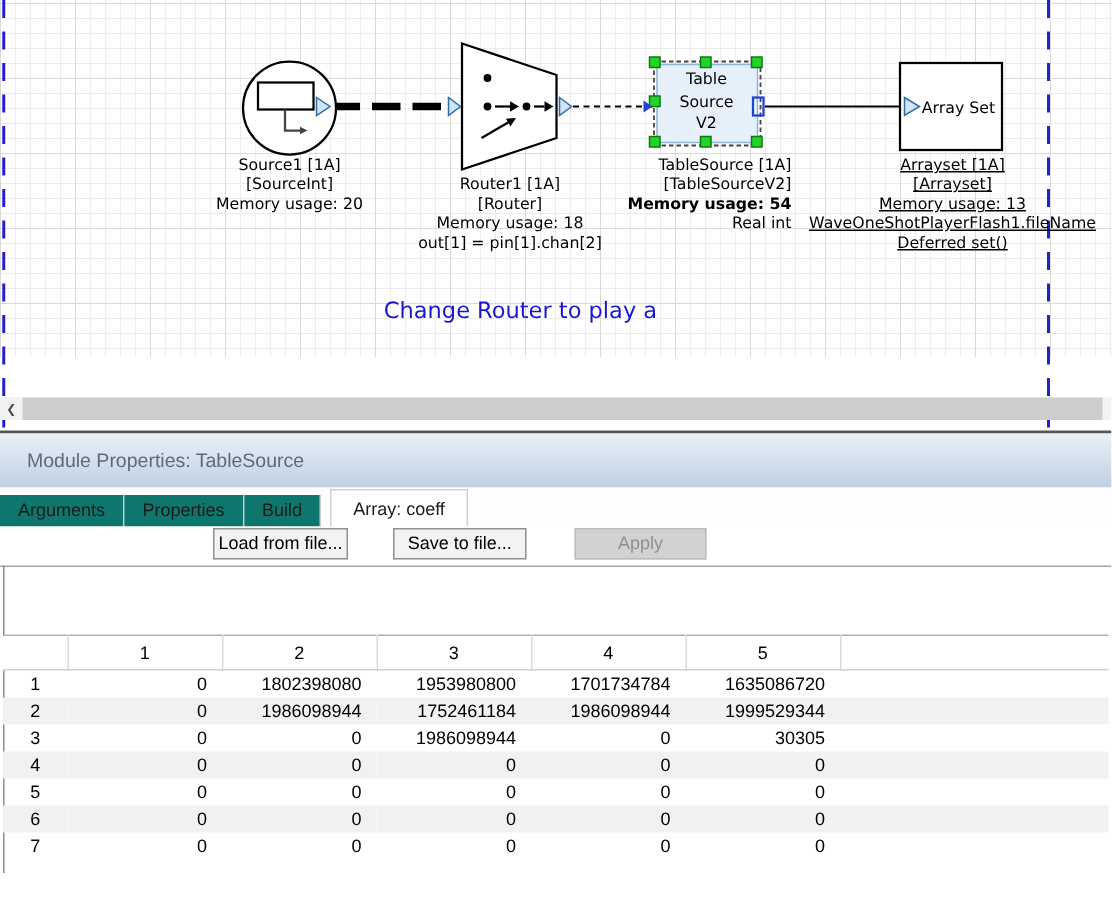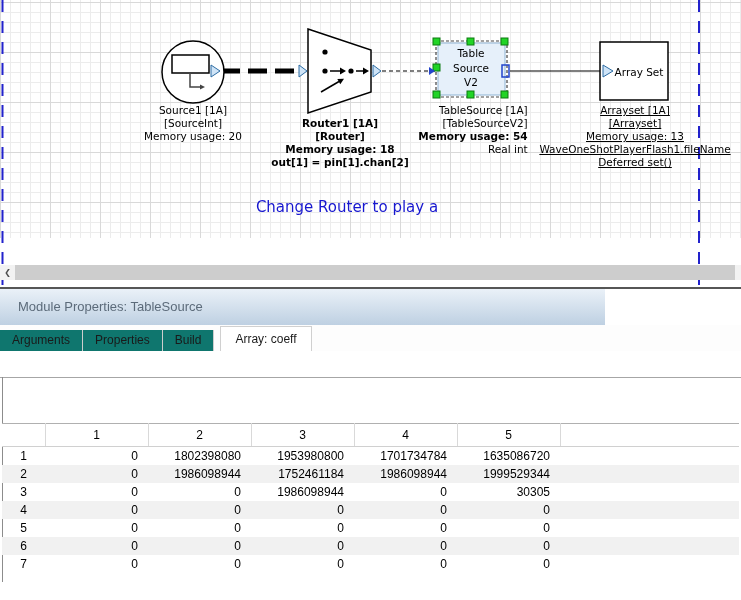--- a/index.html
+++ b/index.html
@@ -26,21 +26,21 @@
     font:15px "DejaVu Sans", sans-serif; line-height:22px; color:#1717cf; white-space:nowrap; }
 
   
   .hscroll { position:absolute; left:0; top:265px; width:741px; height:15px; background:#f2f2f2; }
   .hscroll .btn { position:absolute; left:0; top:0; width:15px; height:15px; background:#f2f2f2;
     font:bold 8px "DejaVu Sans", sans-serif; color:#4d4d4d; text-align:center; line-height:15px; }
   .hscroll .thumb { position:absolute; left:15px; top:0; width:720px; height:15px; background:#cdcdcd; }
 
   
   .divider { position:absolute; left:0; top:287px; width:741px; height:2px; background:#565656; }
-  .phead { position:absolute; left:0; top:289px; width:605px; height:36px;
+  .phead { position:absolute; left:0; top:289px; width:741px; height:36px;
     background:linear-gradient(#eaf1f8, #bed0e2); color:#5c6b7a; font-size:13px; line-height:36px;
     padding-left:18px; }
   .tabs { position:absolute; left:0; top:325px; width:741px; height:26px; background:#fdfdfd;
     display:flex; align-items:flex-end; }
   .tab { height:21px; line-height:21px; background:#0f766e; border-right:1px solid #cdcdcd;
     font-size:12px; color:#1a1a1a; text-align:center; padding:0 12px; }
   .tab.active { height:25px; line-height:25px; background:#ffffff; border:1px solid #d0d0d0;
     border-bottom:none; margin-left:6px; padding:0 14px; }
   .btnrow { position:absolute; left:0; top:351px; width:741px; height:26px; background:#fff; }
   .pbtn { position:absolute; height:21px; top:1px; background:#f3f3f3; border:1px solid #8f8f8f;
@@ -125,21 +125,21 @@
       <div>Source</div>
       <div>V2</div>
     </div>
     <div class="blocktext" style="left:639px; top:65px;">Array Set</div>
 
     <div class="clabel" style="left:193px; top:104px;">
       <div>Source1 [1A]</div>
       <div>[SourceInt]</div>
       <div>Memory usage: 20</div>
     </div>
-    <div class="clabel" style="left:340px; top:117px;font-weight:bold;">
+    <div class="clabel" style="left:340px; top:117px;">
       <div>Router1 [1A]</div>
       <div>[Router]</div>
       <div>Memory usage: 18</div>
       <div>out[1] = pin[1].chan[2]</div>
     </div>
     <div class="clabel" style="left:473px; top:104px;text-align:right;">
       <div>TableSource [1A]</div>
       <div>[TableSourceV2]</div>
       <div class="b">Memory usage: 54</div>
       <div>Real int</div>
@@ -165,20 +165,25 @@
   <div class="divider"></div>
   <div class="phead">Module Properties: TableSource</div>
 
   <div class="tabs">
     <div class="tab">Arguments</div>
     <div class="tab">Properties</div>
     <div class="tab">Build</div>
     <div class="tab active">Array: coeff</div>
   </div>
 
+  <div class="btnrow">
+    <button class="pbtn" style="left:142px; width:90px;">Load from file...</button>
+    <button class="pbtn" style="left:262px; width:89px;">Save to file...</button>
+    <button class="pbtn disabled" style="left:383px; width:88px;" aria-disabled="true">Apply</button>
+  </div>
 
   <div class="content">
     
     
     
     
   </div>
   <div class="leftedge"></div>
 
   <table class="grid">

